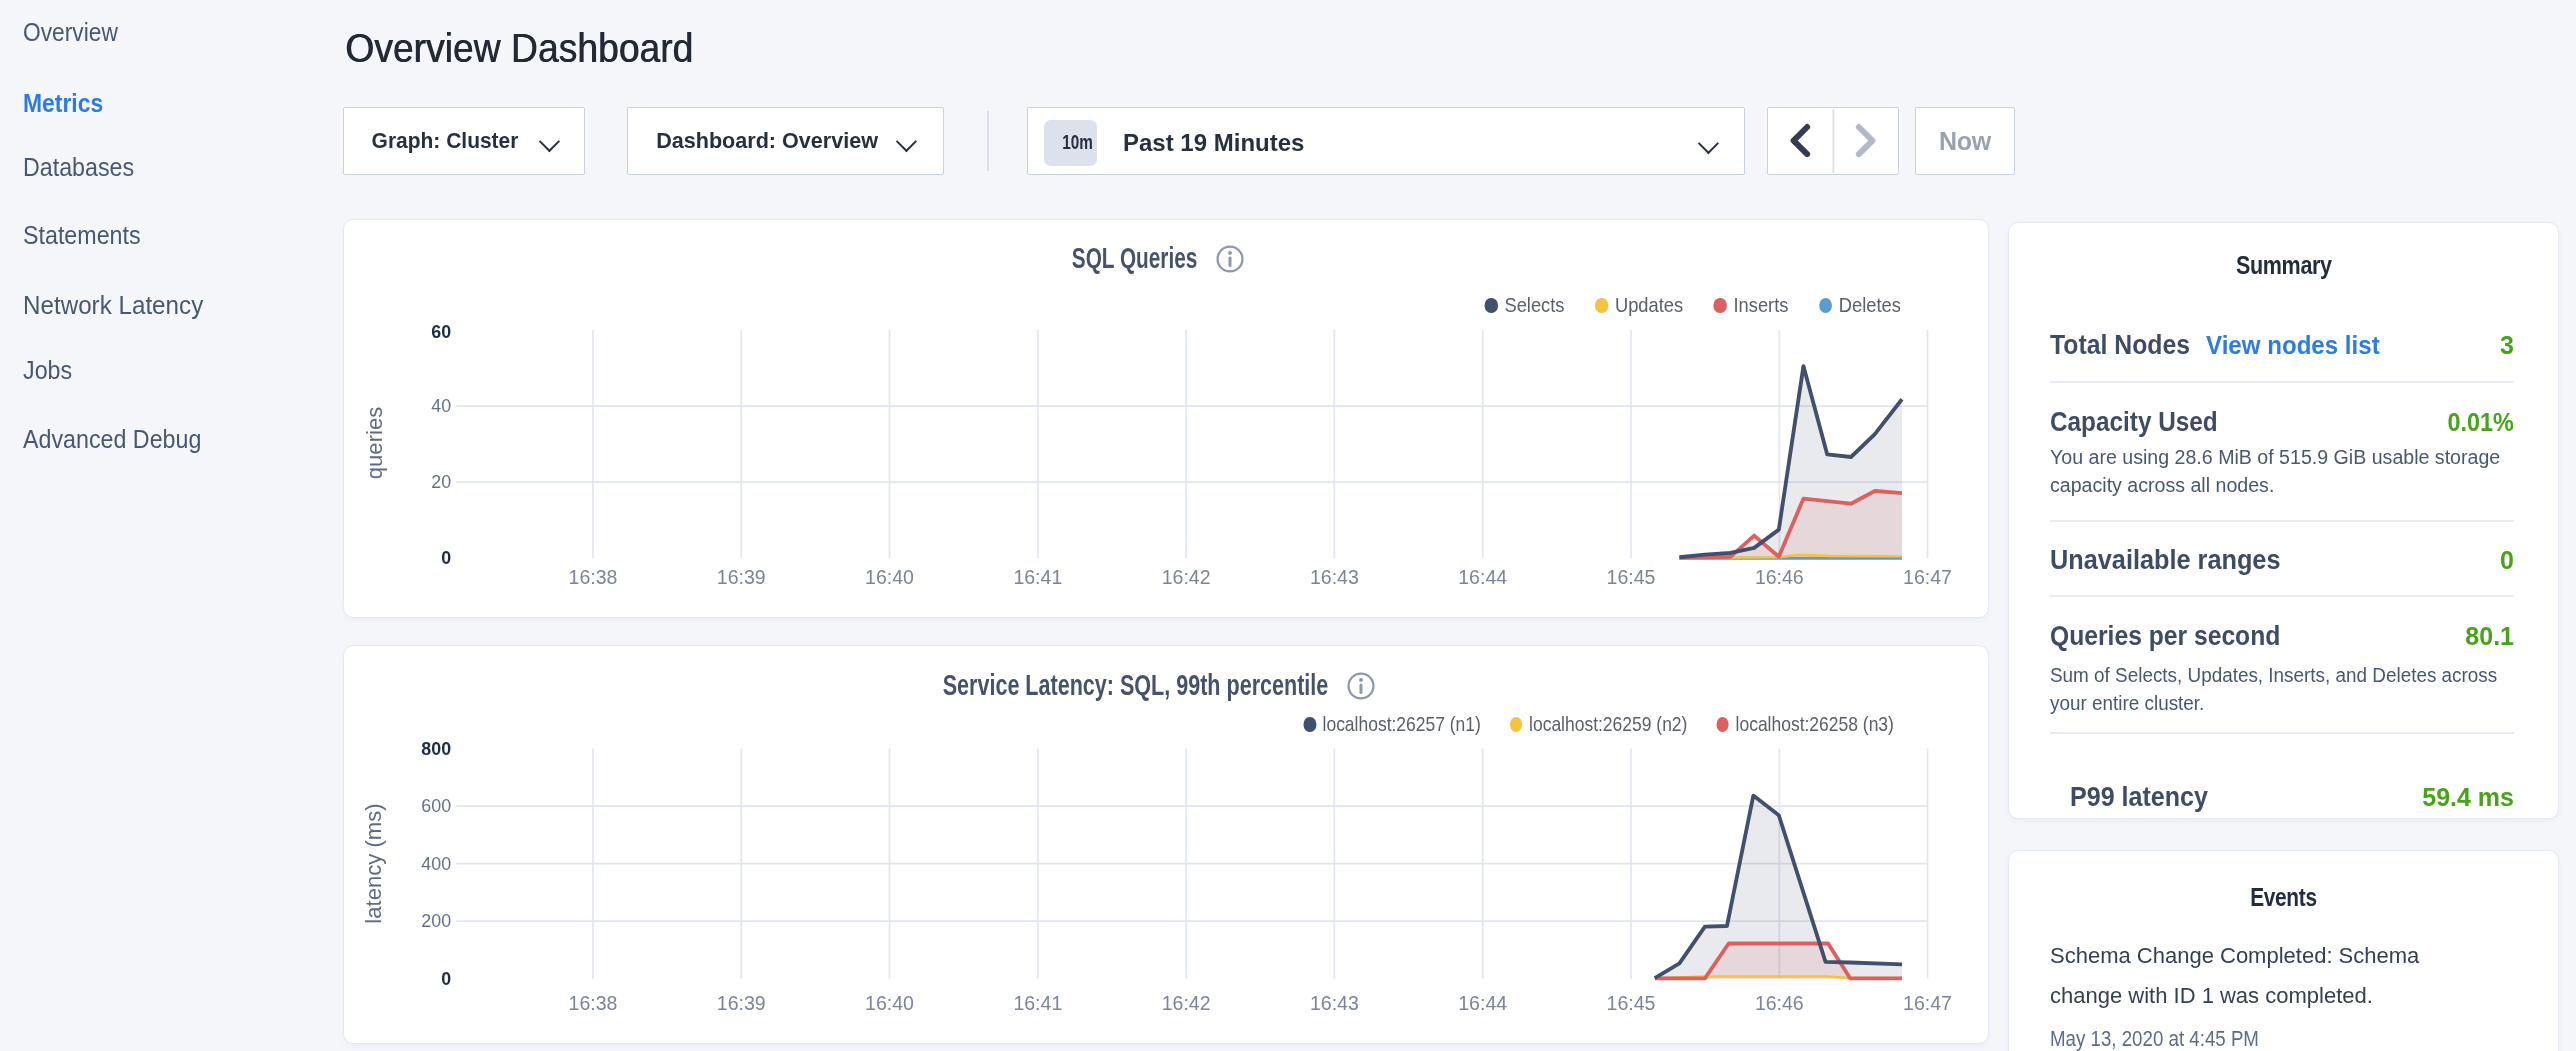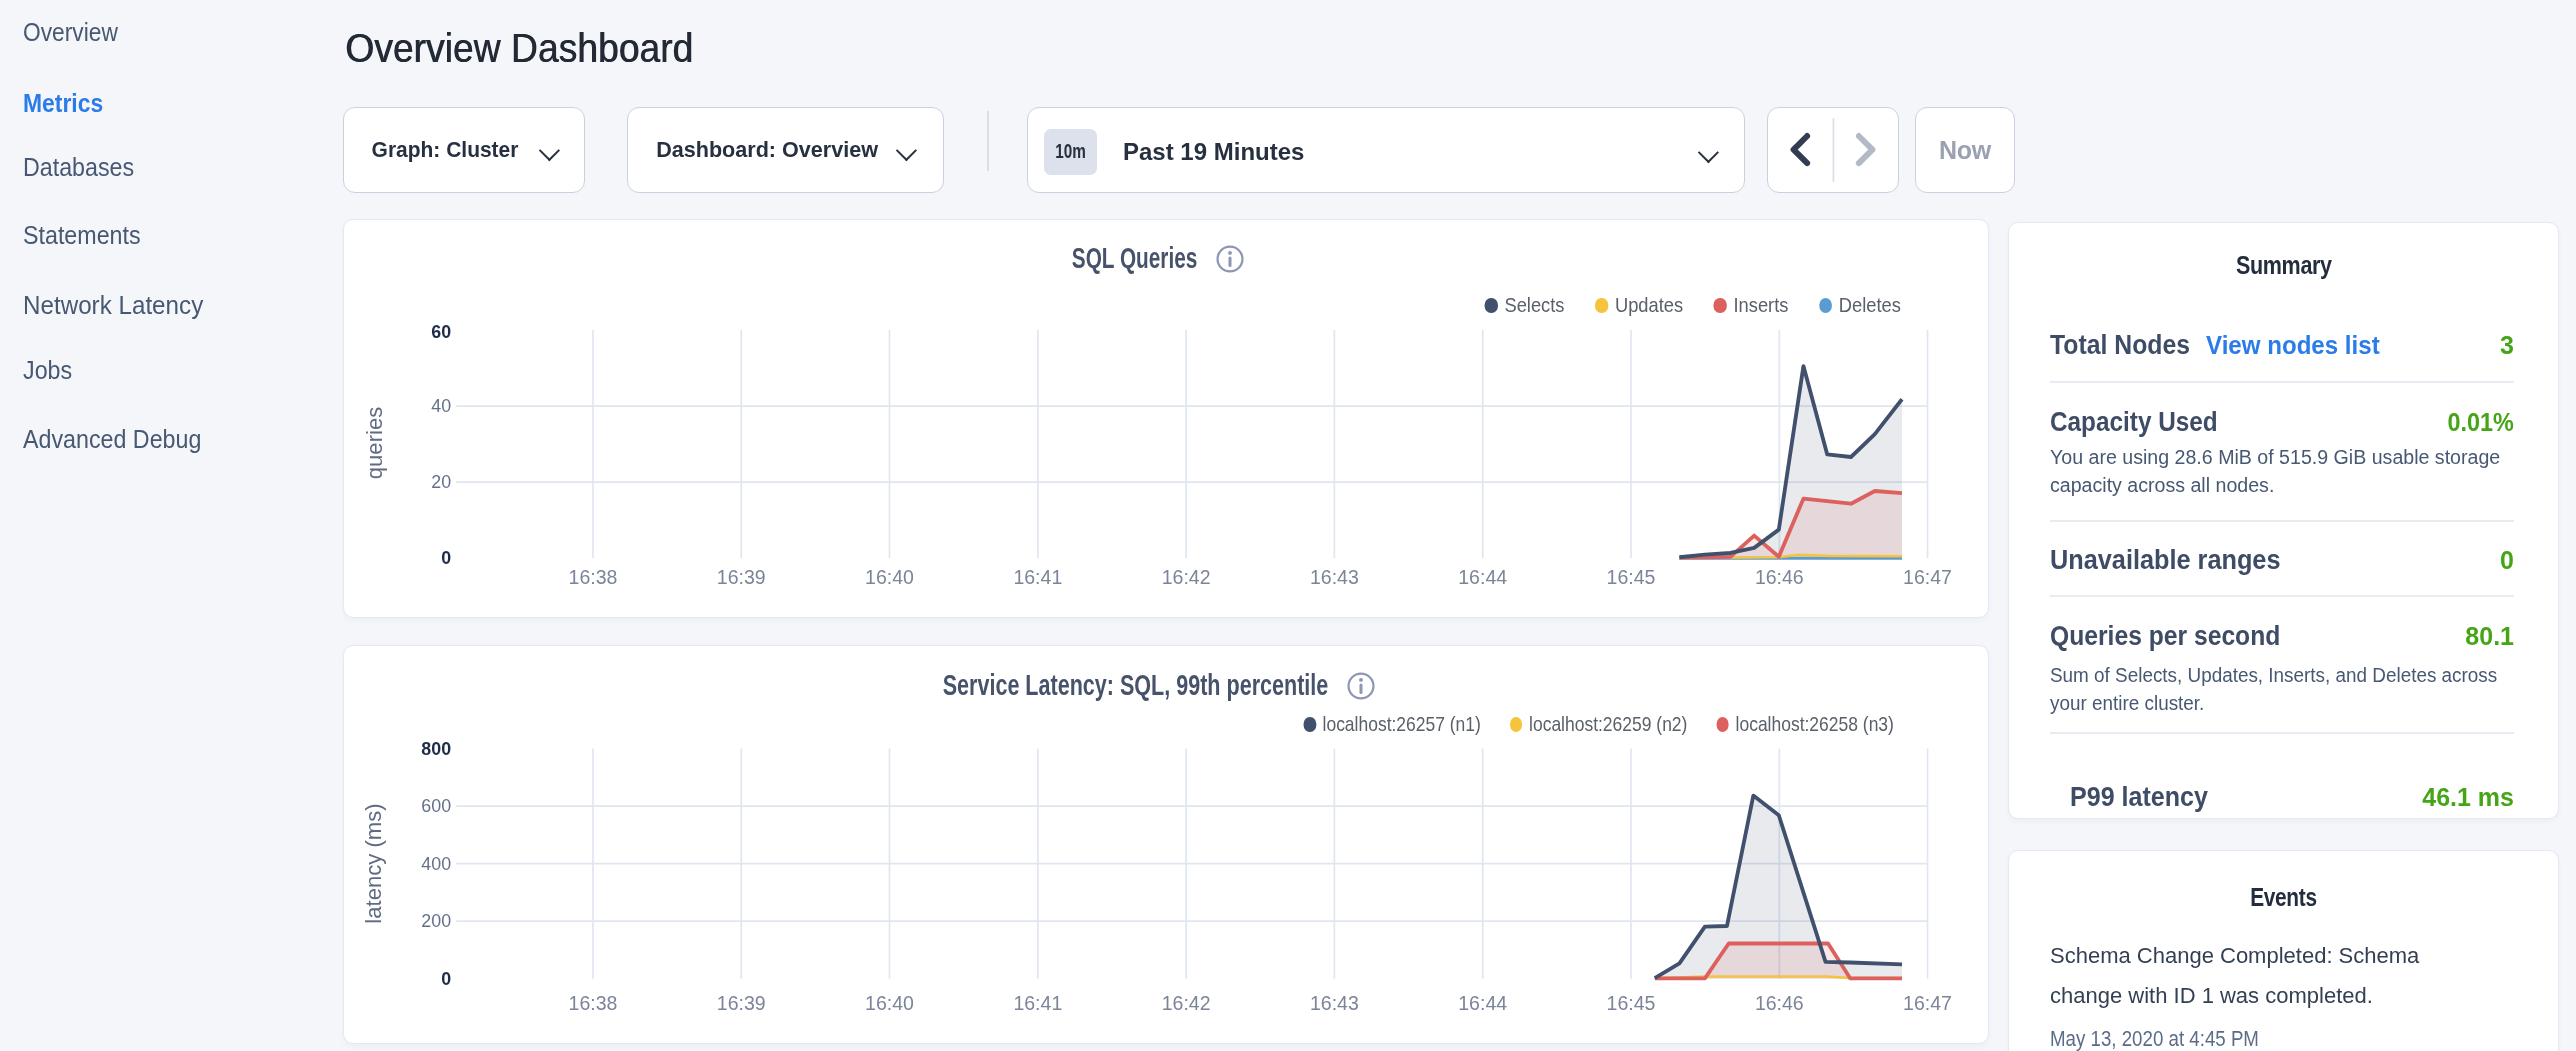--- a/index.html
+++ b/index.html
@@ -1,26 +1,26 @@
 <!DOCTYPE html>
 <html style="font-size:13.6px"><head>
 <meta charset="utf-8">
 <style>
   * { margin:0; padding:0; box-sizing:border-box; }
   html,body { width:2576px; height:1051px; overflow:hidden; }
   body { background:#f4f6fa; font-family:"Liberation Sans", sans-serif; position:relative; }
   .nav div { position:absolute; left:23px; font-size:25px; color:#475872; white-space:nowrap; line-height:1; transform-origin:0 0; }
   .nav .active { color:#2b7ce9; font-weight:bold; }
   .pgtitle { position:absolute; left:345px; top:28px; font-size:40px; font-weight:500; color:#242a35; line-height:1; transform:scaleX(0.932); transform-origin:0 0; text-shadow:0.7px 0 currentColor; }
-  .ctl { position:absolute; top:107px; height:86px; background:#fff; border:1.7px solid #c9d0e0; border-radius:12px; display:flex; align-items:center; justify-content:center; }
+  .ctl { position:absolute; top:107px; height:68px; background:#fff; border:1.7px solid #c9d0e0; border-radius:2px; display:flex; align-items:center; justify-content:center; }
   .ctl b { font-size:22px; color:#26303f; }
   .chev { display:inline-block; width:20.4px; height:20.4px; position:relative; }
   .chev:after { content:""; position:absolute; left:2.6px; top:3.4px; width:12.8px; height:12.8px; border-right:2.6px solid #26303f; border-bottom:2.6px solid #26303f; transform:rotate(45deg); }
   .vdiv { position:absolute; left:987px; top:111px; height:60px; width:1.7px; background:#d8dde8; }
-  .badge10m { background:#dce1ec; border-radius:6.8px; font-size:19.6px; font-weight:bold; color:#26303f; width:53px; height:46px; display:flex; align-items:center; justify-content:center; }
+  .badge10m { background:#dce1ec; border-radius:6.8px; font-size:19.6px; font-weight:bold; color:#26303f; width:53px; height:46px; display:flex; align-items:center; justify-content:flex-end; }
   .panel { position:absolute; background:#fff; border:1.7px solid #e3e8f1; border-radius:10.2px; box-shadow:0 2.6px 5.1px rgba(60,80,120,0.04); }
   .ctitle { position:absolute; width:100%; display:flex; align-items:center; justify-content:center; gap:18.7px; }
   .ctitle svg { margin-right:15.3px; }
   .ctitle span { font-size:29px; font-weight:bold; color:#47536b; line-height:1; }
   .legend { position:absolute; display:flex; align-items:center; font-size:20.4px; color:#5a6069; white-space:nowrap; transform-origin:100% 50%; }
   .legend i { display:inline-block; width:14.5px; height:14.5px; border-radius:50%; margin-right:7.7px; flex:none; }
   .legend .itm { display:flex; align-items:center; margin-left:34px; }
   .legend .itm:first-child { margin-left:0; }
   .srow { position:absolute; left:41px; right:44px; height:34px; }
   .slabel { position:absolute; left:0; top:0; font-size:28px; font-weight:bold; color:#3f4c66; line-height:1; white-space:nowrap; transform-origin:0 0; }
@@ -195,21 +195,21 @@
     </div>
     <div class="sdivider" style="top:372px;"></div>
     <div class="srow" style="top:399px;">
       <span class="slabel" style="transform:scaleX(0.881);">Queries per second</span>
       <span class="sval">80.1</span>
     </div>
     <div class="sdesc" style="top:438px; transform:scaleX(0.964); transform-origin:0 0;">Sum of Selects, Updates, Inserts, and Deletes across<br>your entire cluster.</div>
     <div class="sdivider" style="top:509px;"></div>
     <div class="srow" style="top:560px;margin-left:20px;">
       <span class="slabel" style="transform:scaleX(0.895);">P99 latency</span>
-      <span class="sval">46.1 ms</span>
+      <span class="sval">59.4 ms</span>
     </div>
   </div>
 
   <div class="panel" style="left:2008px; top:850px; width:551px; height:255px;">
     <div class="ptitle" style="top:33px;"><span style="display:inline-block; transform:scaleX(0.802);">Events</span></div>
     <div style="position:absolute; left:41px; top:85px; font-size:22px; color:#333f53; line-height:40px;">Schema Change Completed: Schema<br>change with ID 1 was completed.</div>
     <div style="position:absolute; left:41px; top:177px; font-size:22px; color:#5a6c87; line-height:1; transform:scaleX(0.85); transform-origin:0 0;">May 13, 2020 at 4:45 PM</div>
   </div>
 
 

